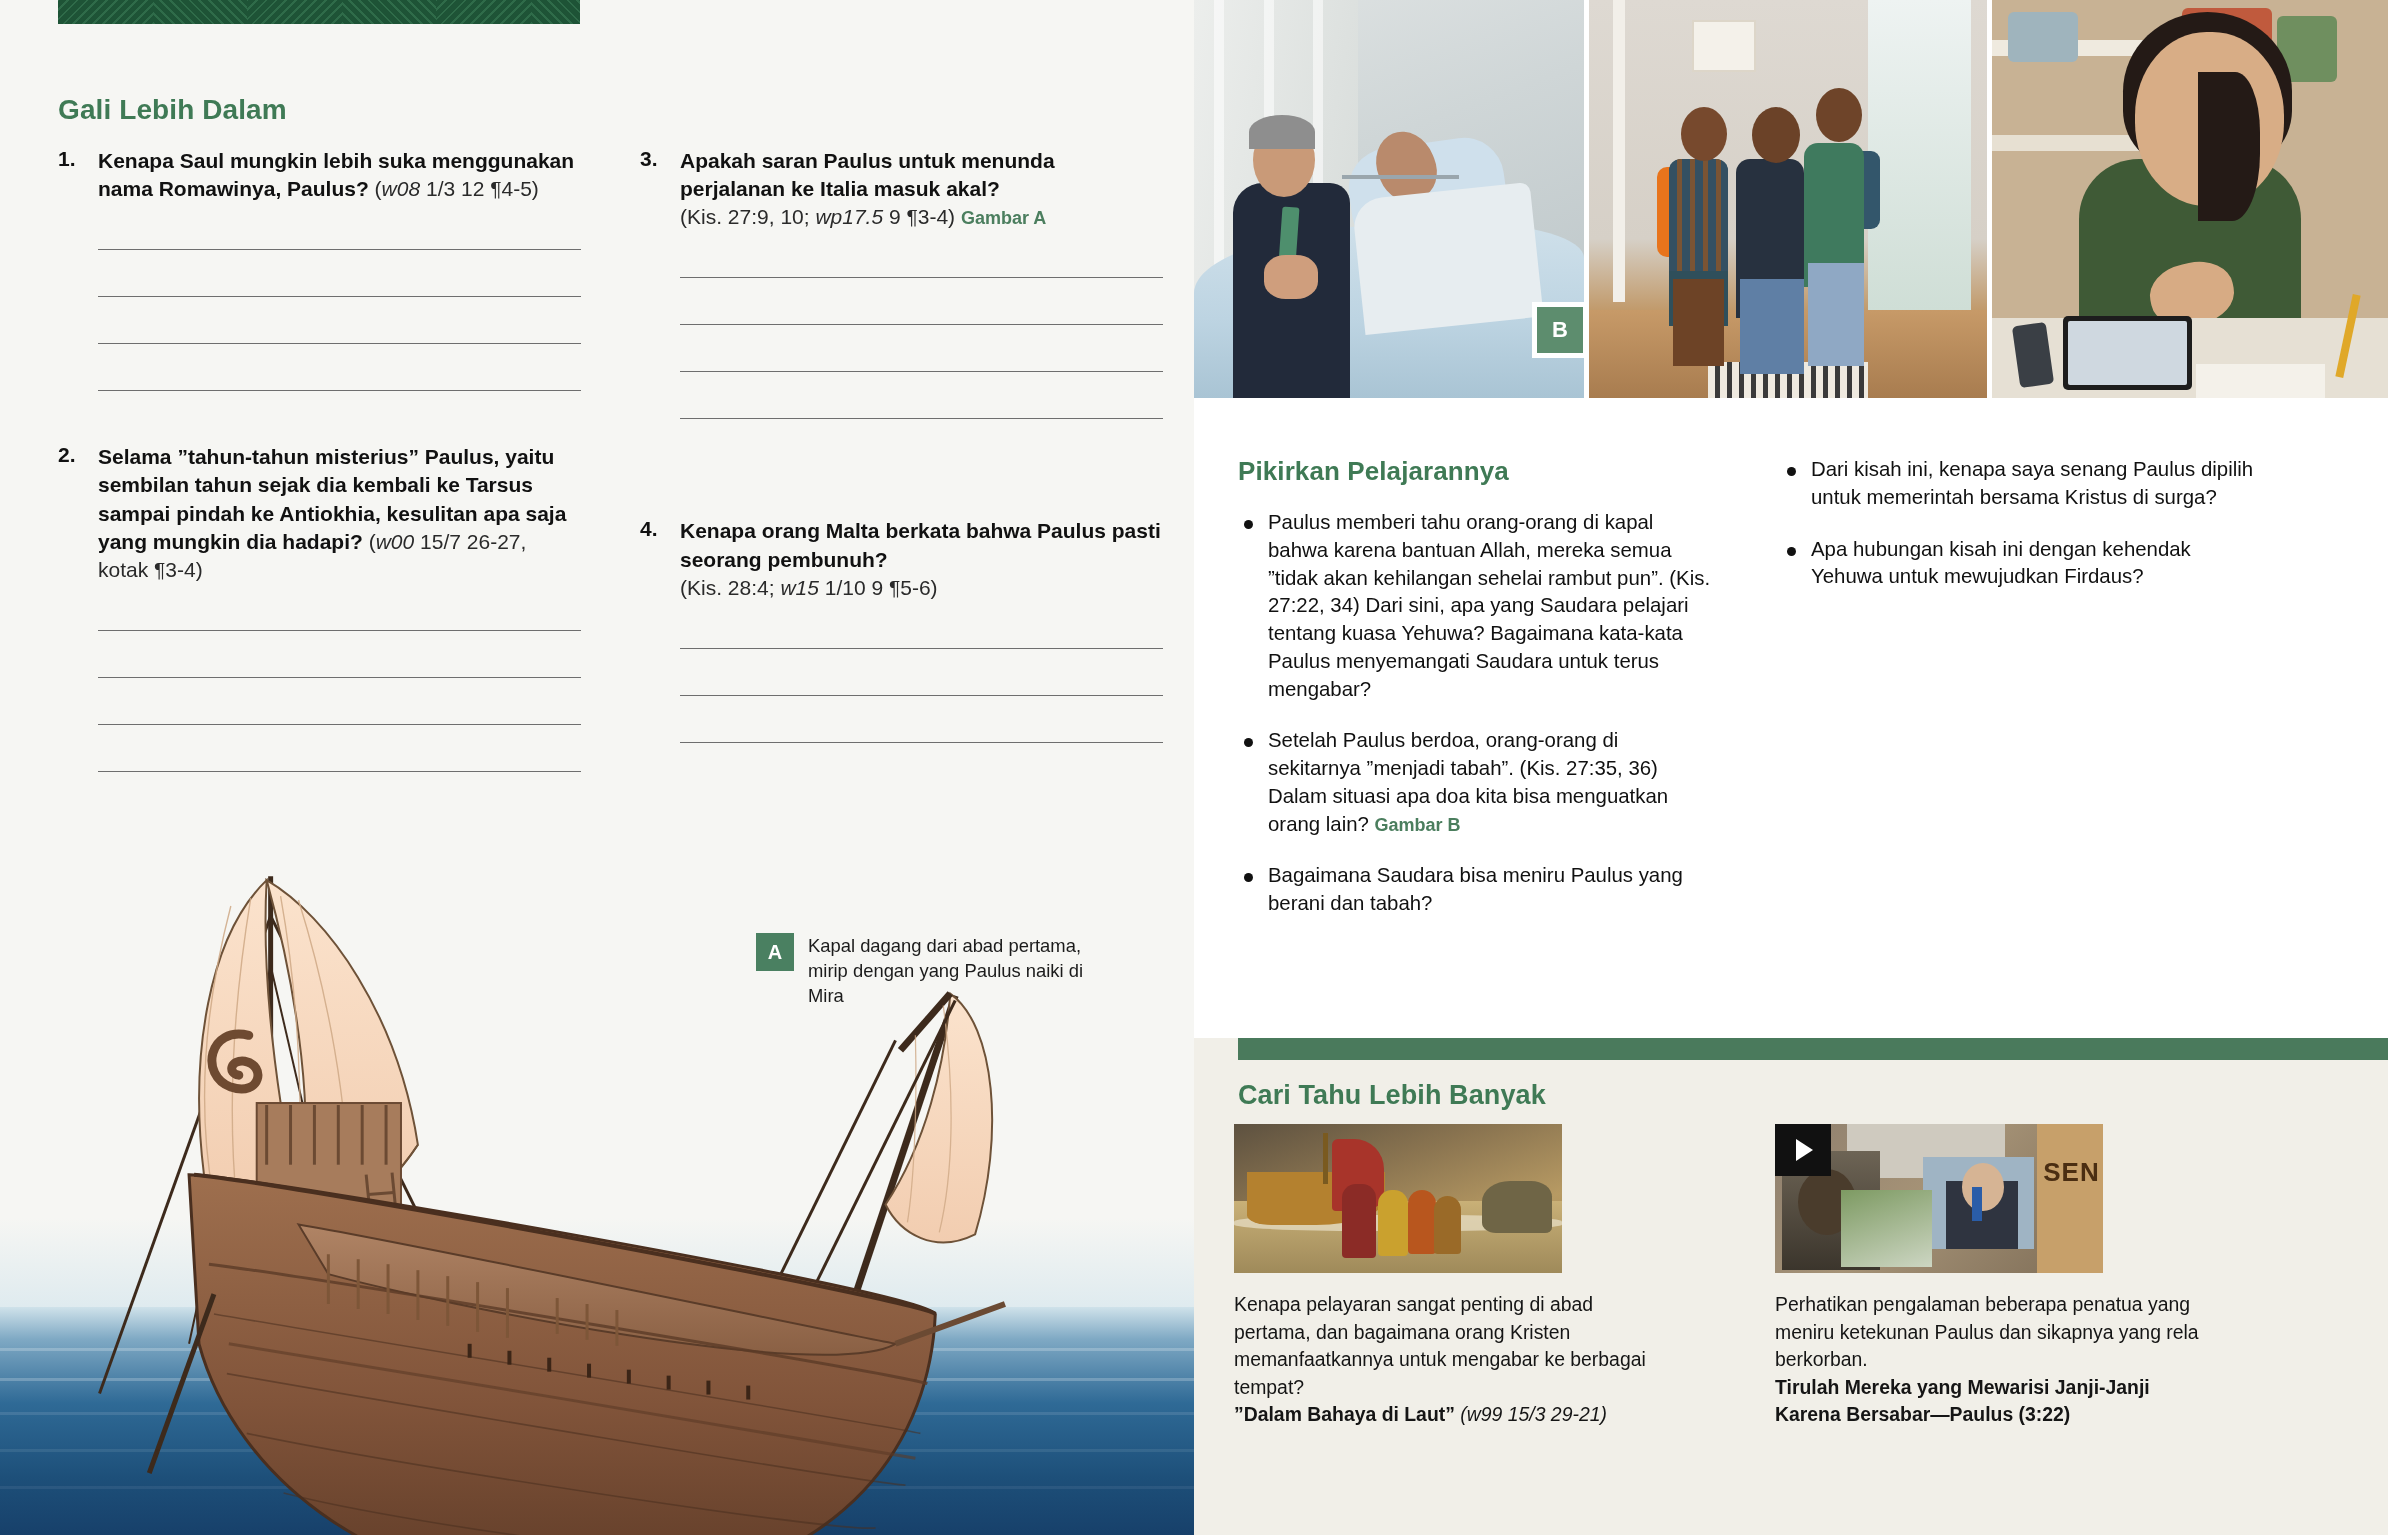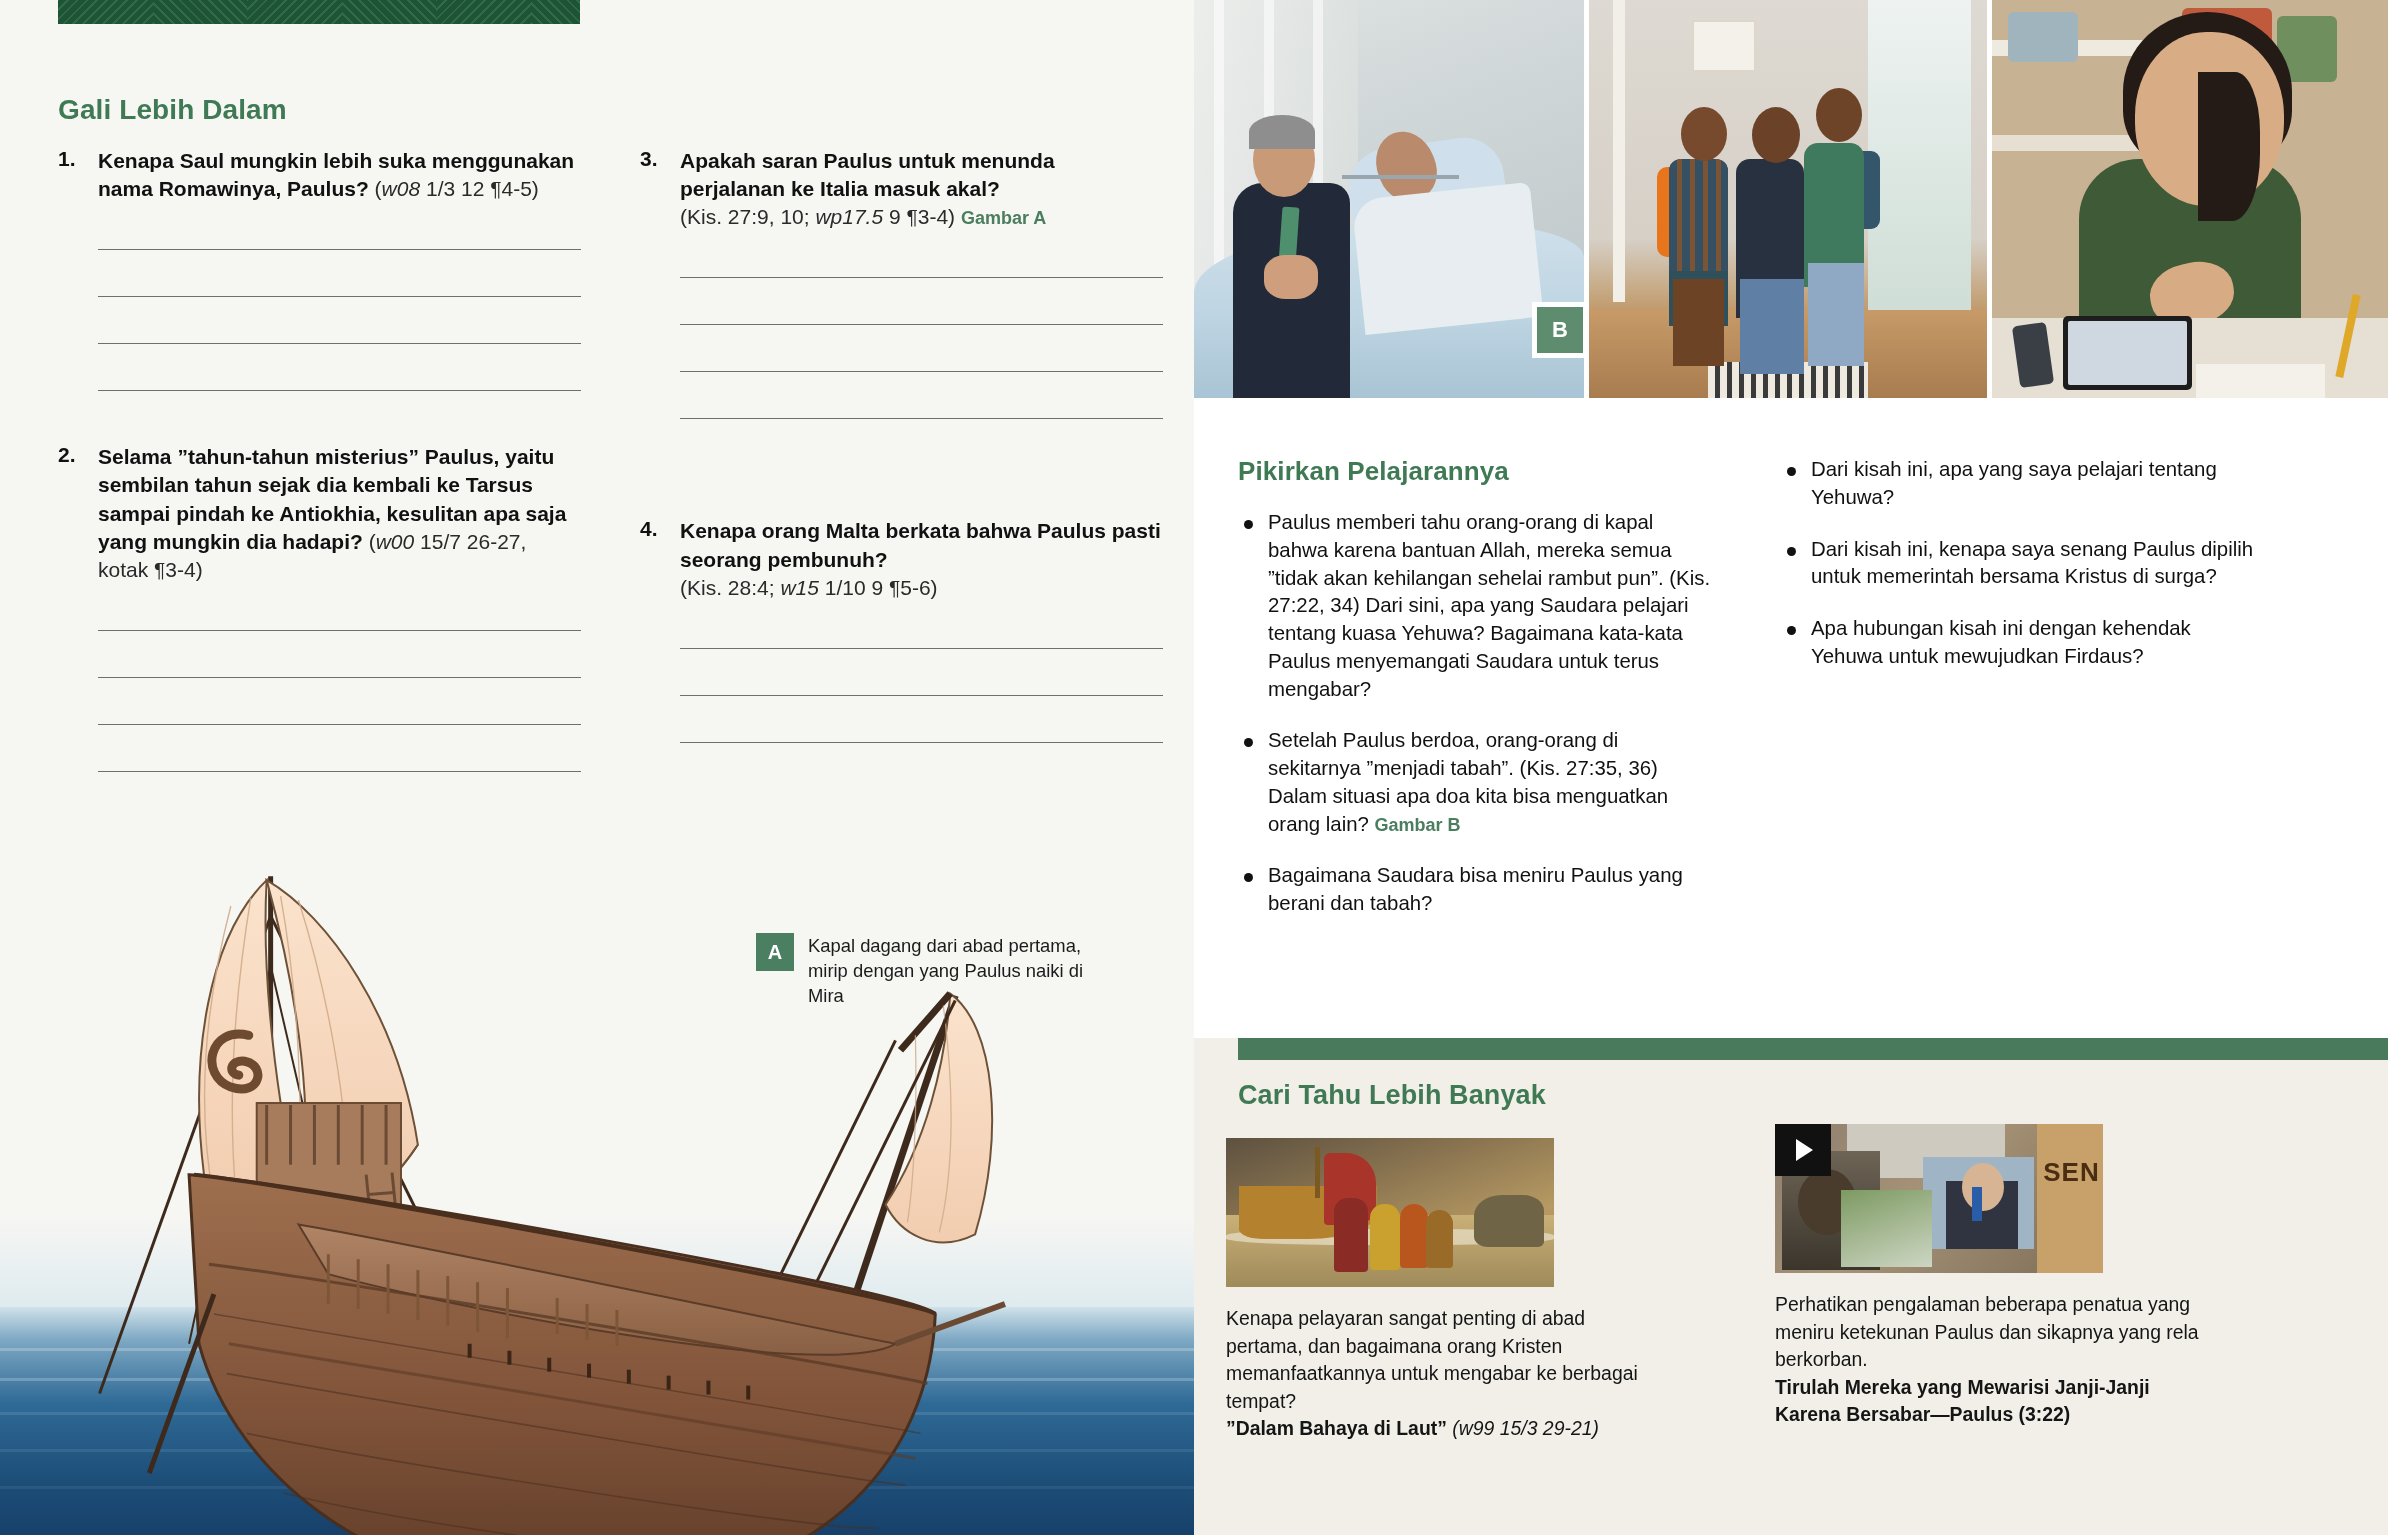--- a/index.html
+++ b/index.html
@@ -194,21 +194,21 @@
   #more-panel{
     position:absolute;left:0;top:1038px;width:1194px;height:498px;background:#f1efe8;
   }
   #more-rule{
     position:absolute;left:44px;top:1038px;width:1150px;height:22px;background:#4a7a5c;
   }
   #more-title{
     position:absolute;left:44px;top:1080px;font-size:27px;text-align:center;
   }
   .more-card{position:absolute;top:1124px;width:428px;}
-  #more-card-1{left:32px;margin-top:14px;}
+  #more-card-1{left:40px;}
   #more-card-2{left:581px;}
   .thumb{position:relative;width:328px;height:149px;overflow:hidden;background:#3b82f6;}
   
   .tw1 .sky{position:absolute;inset:0;background:linear-gradient(160deg,#5d5140 0%,#8a7450 35%,#b79a63 70%,#9c8350 100%);}
   .tw1 .sea{position:absolute;left:0;bottom:0;width:100%;height:48%;background:linear-gradient(180deg,#c9b077,#9f8a5a);}
   .tw1 .foam{position:absolute;left:0;bottom:28%;width:100%;height:16px;background:#e7ddc4;opacity:.75;border-radius:40%;}
   .tw1 .hull{position:absolute;left:4%;top:32%;width:42%;height:36%;background:#b4812f;border-radius:0 0 50% 18%;}
   .tw1 .mast{position:absolute;left:27%;top:6%;width:5px;height:34%;background:#7a5a20;}
   .tw1 .sailred{position:absolute;left:30%;top:10%;width:52px;height:72px;background:#a8342a;border-radius:6px 30px 20px 4px;}
   .tw1 .f1{position:absolute;left:33%;top:40%;width:34px;height:74px;background:#8b2b26;border-radius:14px 14px 4px 4px;}
@@ -524,21 +524,20 @@
           <span class="pictag">Gambar B</span>
         </li>
         <li>
           <span>Bagaimana Saudara bisa meniru Paulus yang berani dan tabah?</span>
         </li>
       </ul>
     </div>
 
     <div id="col-reflect">
       <ul class="bullets">
-        <li>Dari kisah ini, apa yang saya pelajari tentang Yehuwa?</li>
         <li>Dari kisah ini, kenapa saya senang Paulus dipilih untuk memerintah bersama Kristus di surga?</li>
         <li>Apa hubungan kisah ini dengan kehendak Yehuwa untuk mewujudkan Firdaus?</li>
       </ul>
     </div>
 
     <div id="more-panel"></div>
     <div id="more-rule"></div>
     <div id="more-title" class="sect-title">Cari Tahu Lebih Banyak</div>
 
     <div class="more-card" id="more-card-1">

